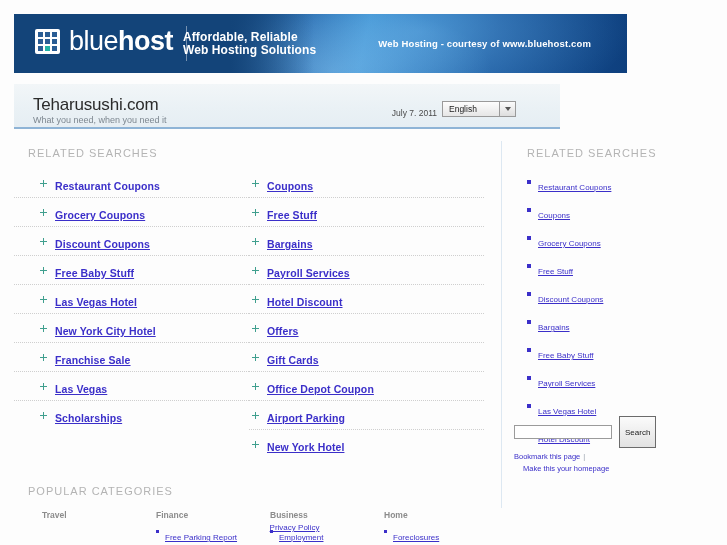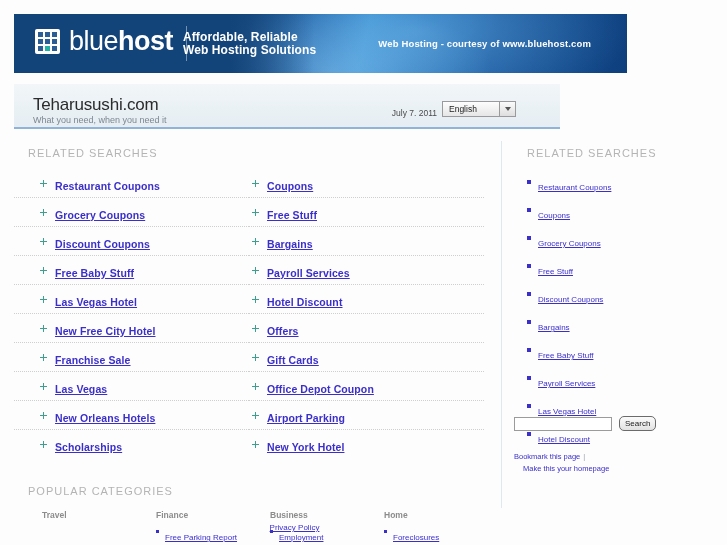--- a/index.html
+++ b/index.html
@@ -323,24 +323,24 @@
     border: 1px solid #9b9b9b;
     background: #ffffff;
     font-size: 9px;
     font-family: "Liberation Sans", sans-serif;
     padding: 0 3px;
     box-sizing: border-box;
     color: #222;
   }
   .search-btn {
     margin-left: 7px;
-    height: 15px;
+    height: 32px;
     padding: 0 5px;
     border: 1px solid #6b6b6b;
-    border-radius: 5px;
+    border-radius: 0;
     background: linear-gradient(180deg, #fbfbfb 0%, #e2e2e2 100%);
     font-size: 8px;
     font-family: "Liberation Sans", sans-serif;
     color: #1a1a1a;
     cursor: pointer;
     line-height: 13px;
   }
   .bookmark-box {
     position: absolute;
     left: 1px;
@@ -419,24 +419,23 @@
 
     <div class="sec-head">RELATED SEARCHES</div>
 
     <div class="rs-cols">
       <div class="rs-col col1">
         <div class="rs-item"><span class="spark"></span><span class="rs-link">Restaurant Coupons</span></div>
         <div class="rs-item"><span class="spark"></span><span class="rs-link">Grocery Coupons</span></div>
         <div class="rs-item"><span class="spark"></span><span class="rs-link">Discount Coupons</span></div>
         <div class="rs-item"><span class="spark"></span><span class="rs-link">Free Baby Stuff</span></div>
         <div class="rs-item"><span class="spark"></span><span class="rs-link">Las Vegas Hotel</span></div>
-        <div class="rs-item"><span class="spark"></span><span class="rs-link">New Free City Hotel</span></div>
+        <div class="rs-item"><span class="spark"></span><span class="rs-link">New York City Hotel</span></div>
         <div class="rs-item"><span class="spark"></span><span class="rs-link">Franchise Sale</span></div>
         <div class="rs-item"><span class="spark"></span><span class="rs-link">Las Vegas</span></div>
-        <div class="rs-item"><span class="spark"></span><span class="rs-link">New Orleans Hotels</span></div>
         <div class="rs-item"><span class="spark"></span><span class="rs-link">Scholarships</span></div>
       </div>
       <div class="rs-col col2">
         <div class="rs-item"><span class="spark"></span><span class="rs-link">Coupons</span></div>
         <div class="rs-item"><span class="spark"></span><span class="rs-link">Free Stuff</span></div>
         <div class="rs-item"><span class="spark"></span><span class="rs-link">Bargains</span></div>
         <div class="rs-item"><span class="spark"></span><span class="rs-link">Payroll Services</span></div>
         <div class="rs-item"><span class="spark"></span><span class="rs-link">Hotel Discount</span></div>
         <div class="rs-item"><span class="spark"></span><span class="rs-link">Offers</span></div>
         <div class="rs-item"><span class="spark"></span><span class="rs-link">Gift Cards</span></div>

